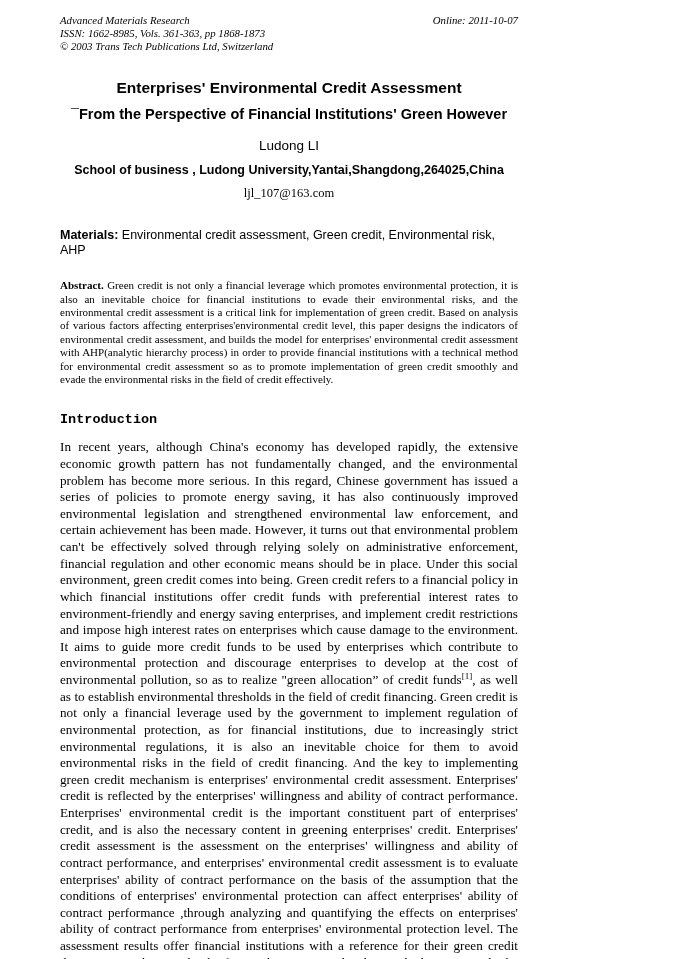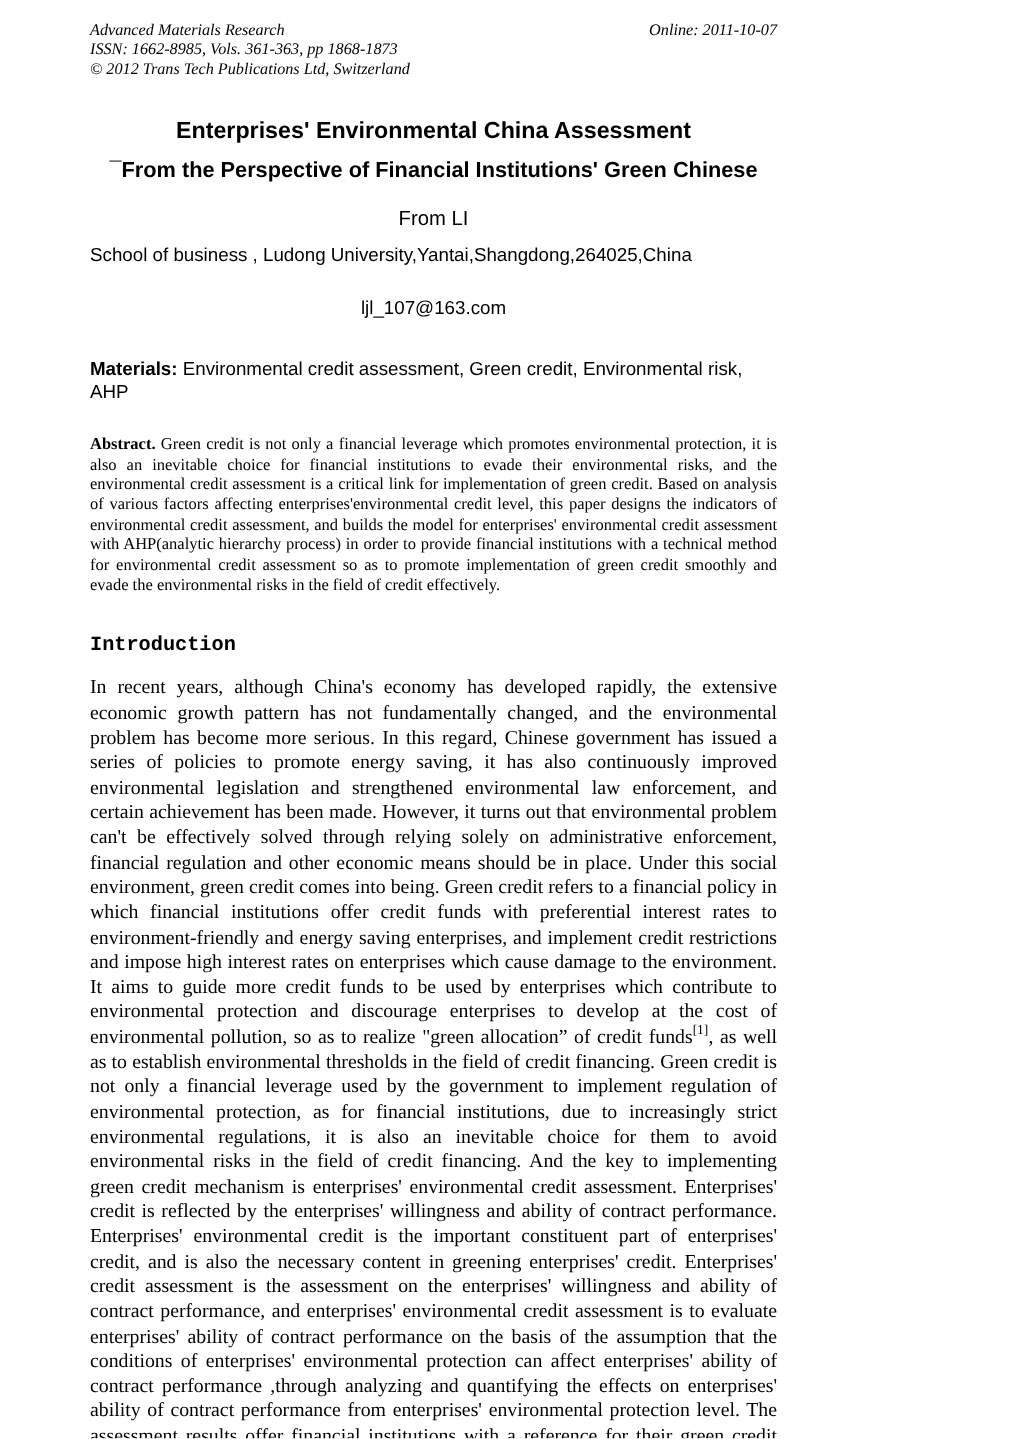--- a/index.html
+++ b/index.html
@@ -46,27 +46,29 @@
   }
   .author {
     font-family: "Liberation Sans", sans-serif;
     font-size: 13.5px;
     text-align: center;
     margin-top: 16px;
   }
   .affiliation {
     font-family: "Liberation Sans", sans-serif;
     font-size: 12.5px;
+    text-align: center;
     margin-top: 10px;
+    font-weight: bold;
   }
   .email {
-    font-family: Liberation Sans, sans-serif;
+    font-family: Liberation Serif, serif;
     font-size: 12.5px;
     text-align: center;
-    margin-top: 21px;
+    margin-top: 9px;
   }
   .keywords {
     font-family: "Liberation Sans", sans-serif;
     font-size: 12.5px;
     line-height: 1.25;
     margin: 27px 0 0 0;
     text-align: left;
   }
   .kw-label { font-weight: bold; }
 
@@ -98,29 +100,29 @@
 </style>
 </head>
 <body>
 
 <div class="page">
 
   <div class="header">
     <div class="header-left">
       <div>Advanced Materials Research</div>
       <div>ISSN: 1662-8985, Vols. 361-363, pp 1868-1873</div>
-      <div>© 2012 Trans Tech Publications Ltd, Switzerland</div>
+      <div>© 2003 Trans Tech Publications Ltd, Switzerland</div>
     </div>
     <div class="header-right">Online: 2011-10-07</div>
   </div>
 
-  <div class="title-line1">Enterprises' Environmental China Assessment</div>
-  <div class="title-line2">¯From the Perspective of Financial Institutions' Green Chinese</div>
+  <div class="title-line1">Enterprises' Environmental Credit Assessment</div>
+  <div class="title-line2">¯From the Perspective of Financial Institutions' Green However</div>
 
-  <div class="author">From LI</div>
+  <div class="author">Ludong LI</div>
   <div class="affiliation">School of business , Ludong University,Yantai,Shangdong,264025,China</div>
   <div class="email">ljl_107@163.com</div>
 
   <p class="keywords"><span class="kw-label">Materials:</span><span> Environmental credit assessment, Green credit, Environmental risk, AHP</span></p>
 
   <p class="abstract"><span class="abs-label">Abstract.</span><span> Green credit is not only a financial leverage which promotes environmental protection, it is also an inevitable choice for financial institutions to evade their environmental risks, and the environmental credit assessment is a critical link for implementation of green credit. Based on analysis of various factors affecting enterprises'environmental credit level, this paper designs the indicators of environmental credit assessment, and builds the model for enterprises' environmental credit assessment with AHP(analytic hierarchy process) in order to provide financial institutions with a technical method for environmental credit assessment so as to promote implementation of green credit smoothly and evade the environmental risks in the field of credit effectively.</span></p>
 
   <div class="section-heading">Introduction</div>
 
   <p class="body-text"><span>In recent years, although China's economy has developed rapidly, the extensive economic growth pattern has not fundamentally changed, and the environmental problem has become more serious. In this regard, Chinese government has issued a series of policies to promote energy saving, it has also continuously improved environmental legislation and strengthened environmental law enforcement, and certain achievement has been made. However, it turns out that environmental problem can't be effectively solved through relying solely on administrative enforcement, financial regulation and other economic means should be in place. Under this social environment, green credit comes into being. Green credit refers to a financial policy in which financial institutions offer credit funds with preferential interest rates to environment-friendly and energy saving enterprises, and implement credit restrictions and impose high interest rates on enterprises which cause damage to the environment. It aims to guide more credit funds to be used by enterprises which contribute to environmental protection and discourage enterprises to develop at the cost of environmental pollution, so as to realize "green allocation” of credit funds</span><sup>[1]</sup><span>, as well as to establish environmental thresholds in the field of credit financing. Green credit is not only a financial leverage used by the government to implement regulation of environmental protection, as for financial institutions, due to increasingly strict environmental regulations, it is also an inevitable choice for them to avoid environmental risks in the field of credit financing. And the key to implementing green credit mechanism is enterprises' environmental credit assessment. Enterprises' credit is reflected by the enterprises' willingness and ability of contract performance. Enterprises' environmental credit is the important constituent part of enterprises' credit, and is also the necessary content in greening enterprises' credit. Enterprises' credit assessment is the assessment on the enterprises' willingness and ability of contract performance, and enterprises' environmental credit assessment is to evaluate enterprises' ability of contract performance on the basis of the assumption that the conditions of enterprises' environmental protection can affect enterprises' ability of contract performance ,through analyzing and quantifying the effects on enterprises' ability of contract performance from enterprises' environmental protection level. The assessment results offer financial institutions with a reference for their green credit decisions, in other words, the financial institutions decide on whether to provide the enterprises with loans, the amount of loans and level of interest rates in accordance with the enterprises' environmental credit level.</span></p>

